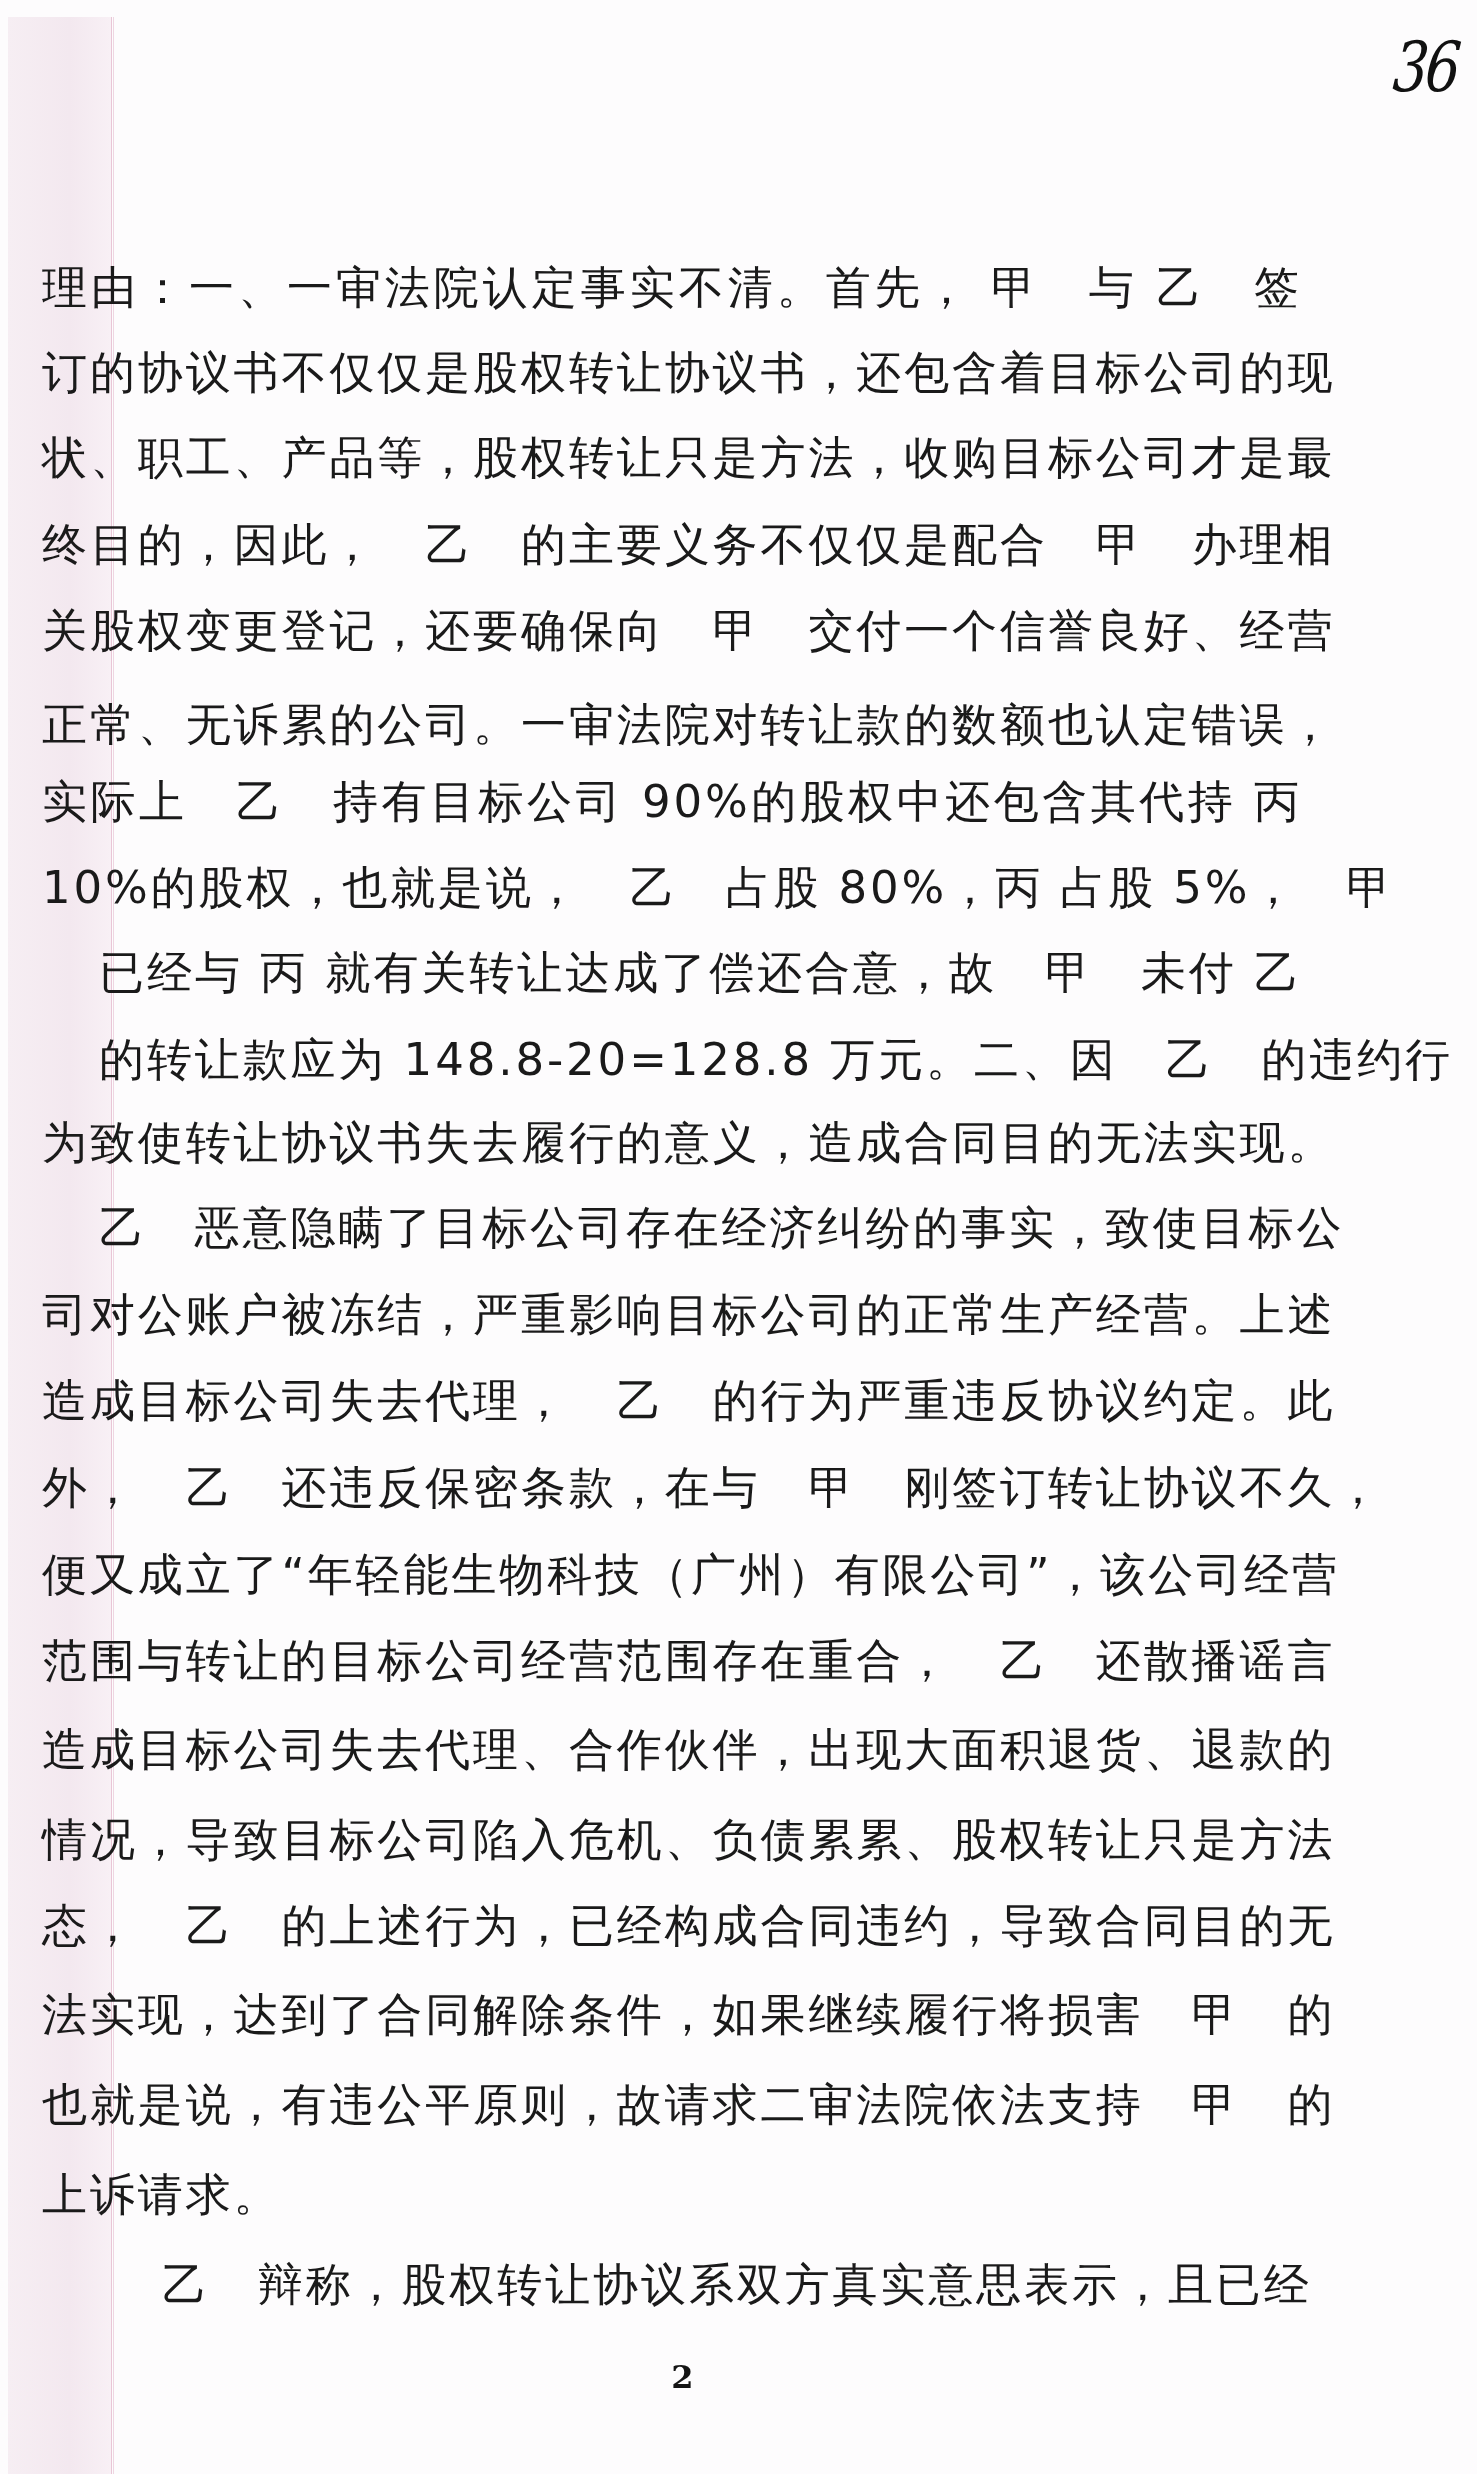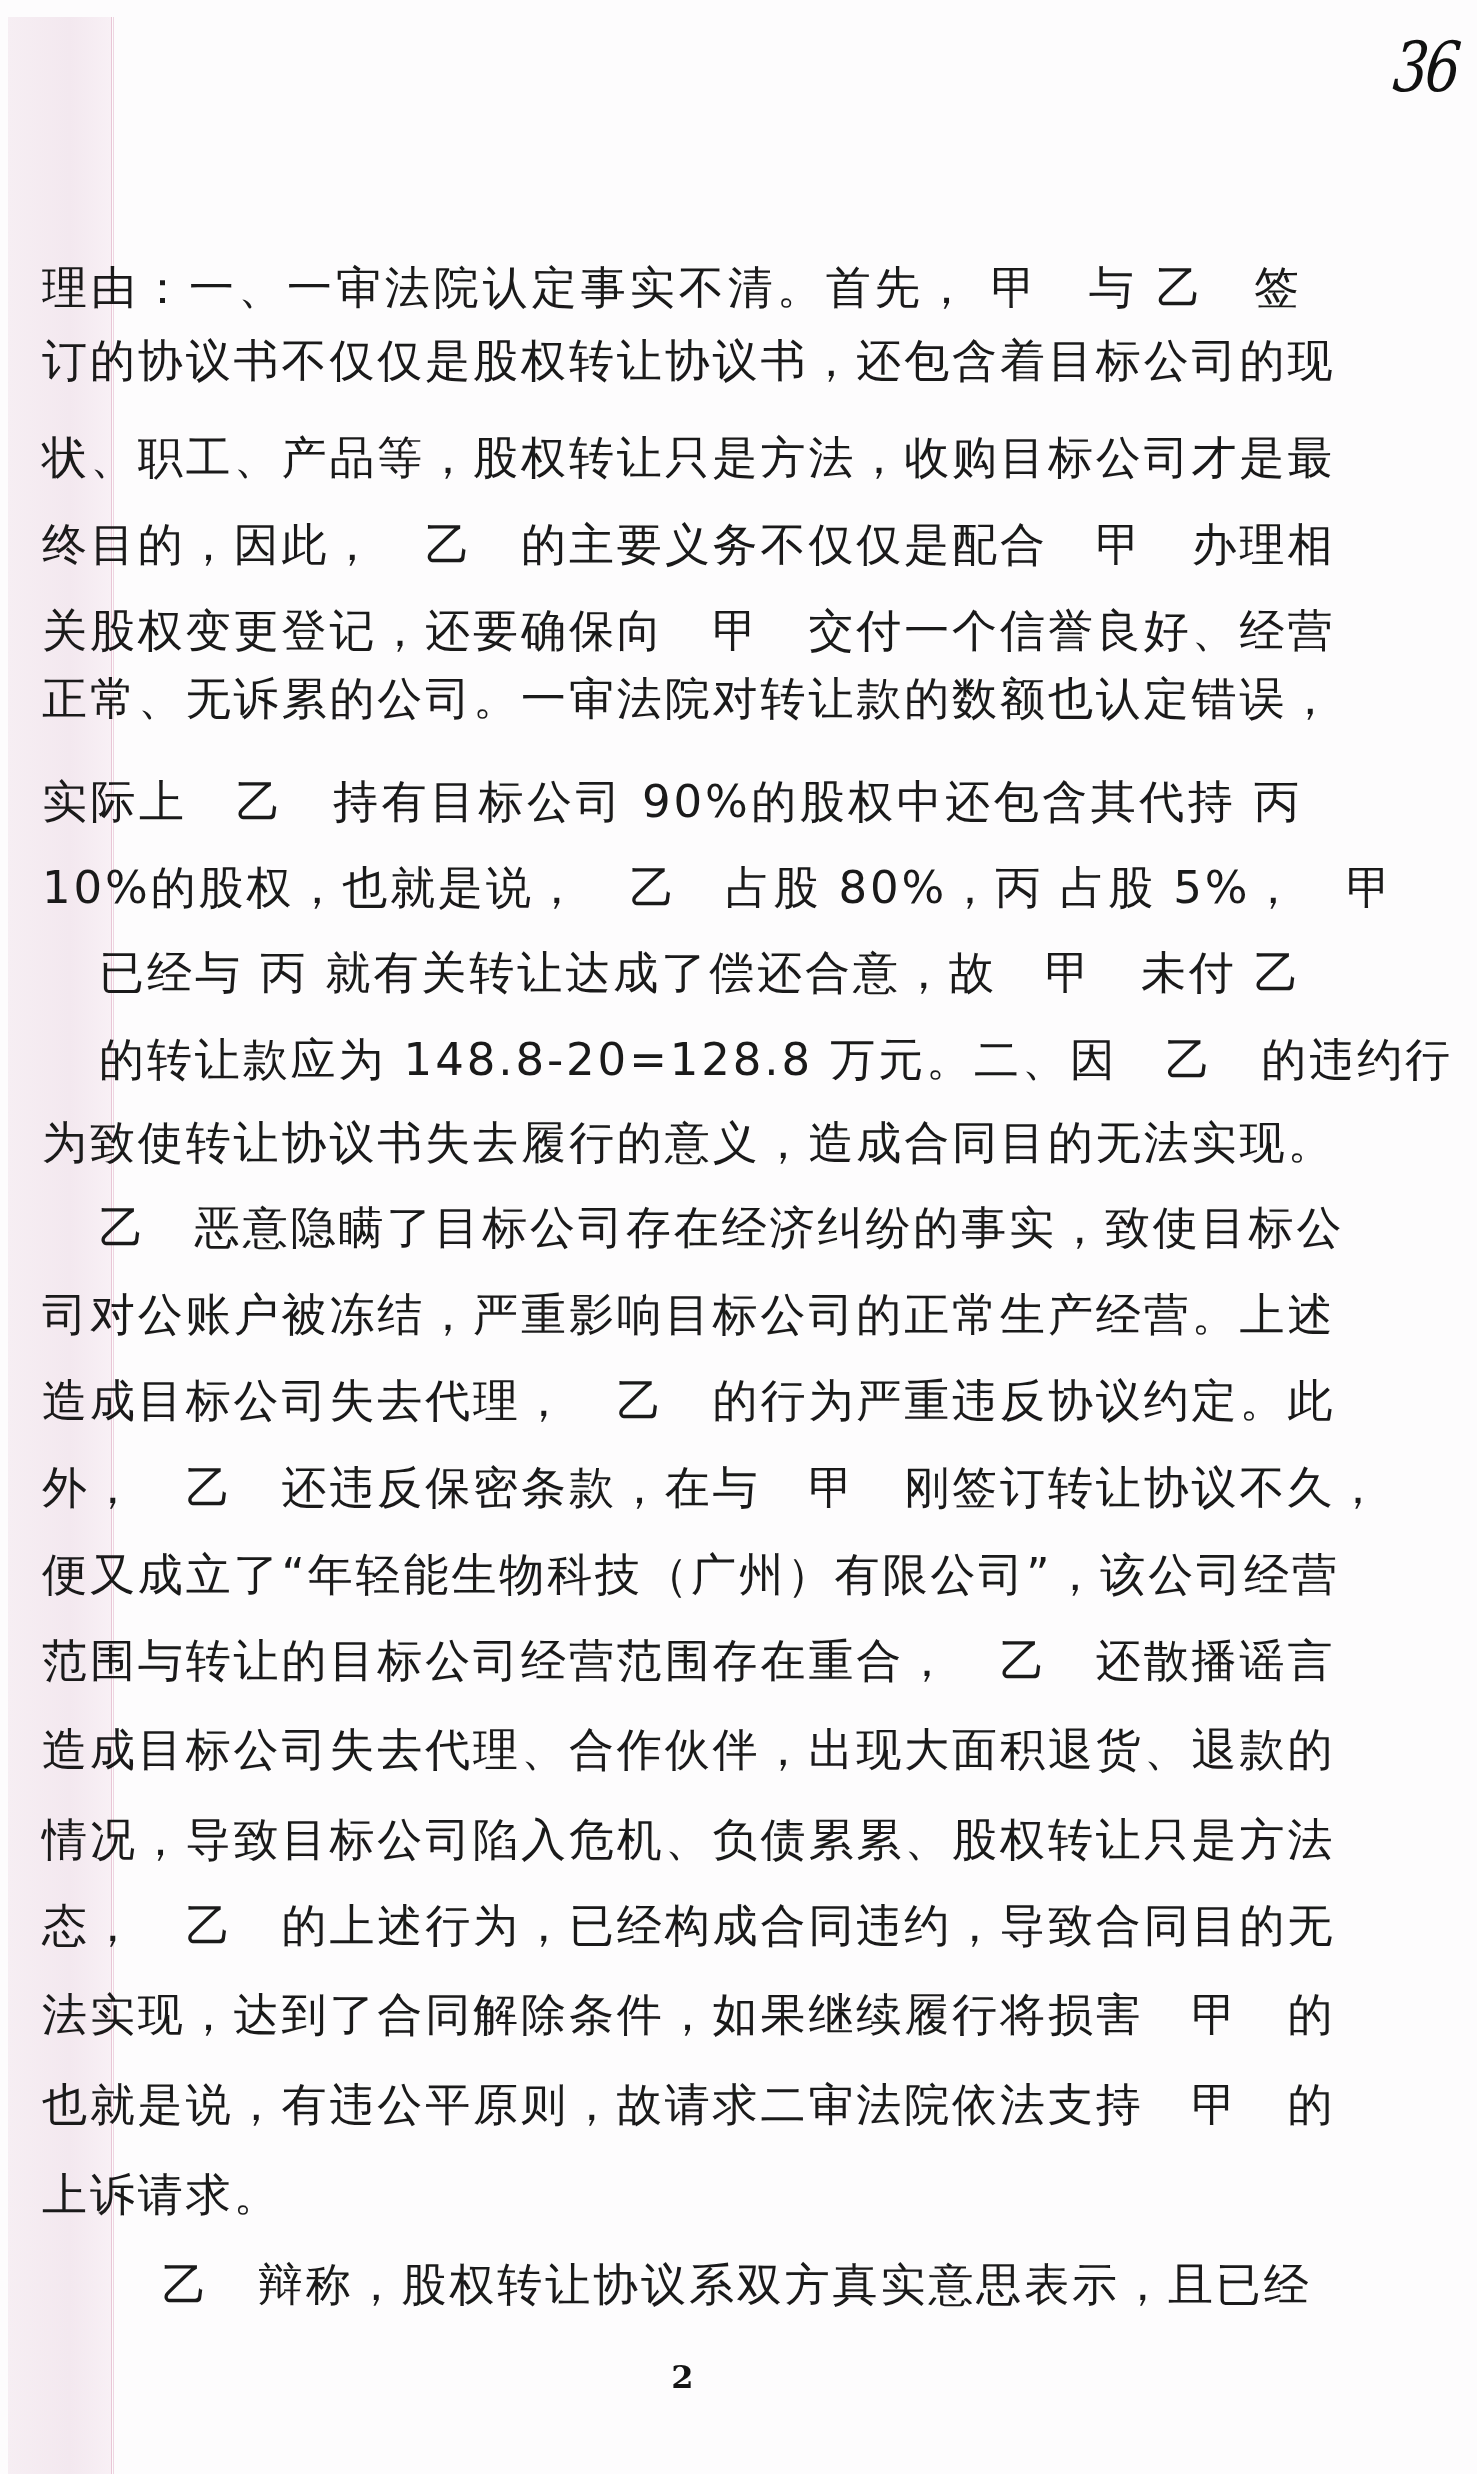--- a/index.html
+++ b/index.html
@@ -43,25 +43,25 @@
 </head>
 <body>
 
 <div class="binding-strip"></div>
 <div class="binding-line"></div>
 
 <div class="folio">36</div>
 
 <div>
   <div class="line" style="top:259px">理由：一、一审法院认定事实不清。首先， 甲　与 乙　签</div>
-  <div class="line" style="top:332px">订的协议书不仅仅是股权转让协议书，还包含着目标公司的现</div>
+  <div class="line" style="top:344px">订的协议书不仅仅是股权转让协议书，还包含着目标公司的现</div>
   <div class="line" style="top:429px">状、职工、产品等，股权转让只是方法，收购目标公司才是最</div>
   <div class="line" style="top:516px">终目的，因此，　乙　的主要义务不仅仅是配合　甲　办理相</div>
   <div class="line" style="top:602px">关股权变更登记，还要确保向　甲　交付一个信誉良好、经营</div>
-  <div class="line" style="top:670px">正常、无诉累的公司。一审法院对转让款的数额也认定错误，</div>
+  <div class="line" style="top:696px">正常、无诉累的公司。一审法院对转让款的数额也认定错误，</div>
   <div class="line" style="top:773px">实际上　乙　持有目标公司 90%的股权中还包含其代持 丙</div>
   <div class="line" style="top:859px">10%的股权，也就是说，　乙　占股 80%，丙 占股 5%，　甲</div>
   <div class="line indent" style="top:944px">已经与 丙 就有关转让达成了偿还合意，故　甲　未付 乙</div>
   <div class="line indent" style="top:1031px">的转让款应为 148.8-20=128.8 万元。二、因　乙　的违约行</div>
   <div class="line" style="top:1114px">为致使转让协议书失去履行的意义，造成合同目的无法实现。</div>
   <div class="line indent" style="top:1199px">乙　恶意隐瞒了目标公司存在经济纠纷的事实，致使目标公</div>
   <div class="line" style="top:1286px">司对公账户被冻结，严重影响目标公司的正常生产经营。上述</div>
   <div class="line" style="top:1372px">造成目标公司失去代理，　乙　的行为严重违反协议约定。此</div>
   <div class="line" style="top:1459px">外，　乙　还违反保密条款，在与　甲　刚签订转让协议不久，</div>
   <div class="line" style="top:1546px">便又成立了“年轻能生物科技（广州）有限公司”，该公司经营</div>

